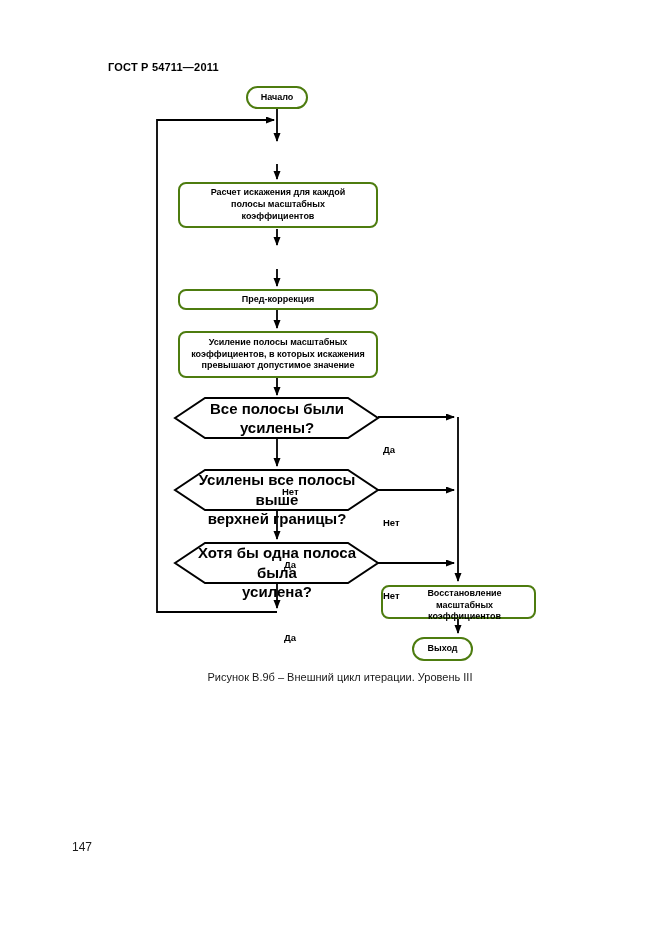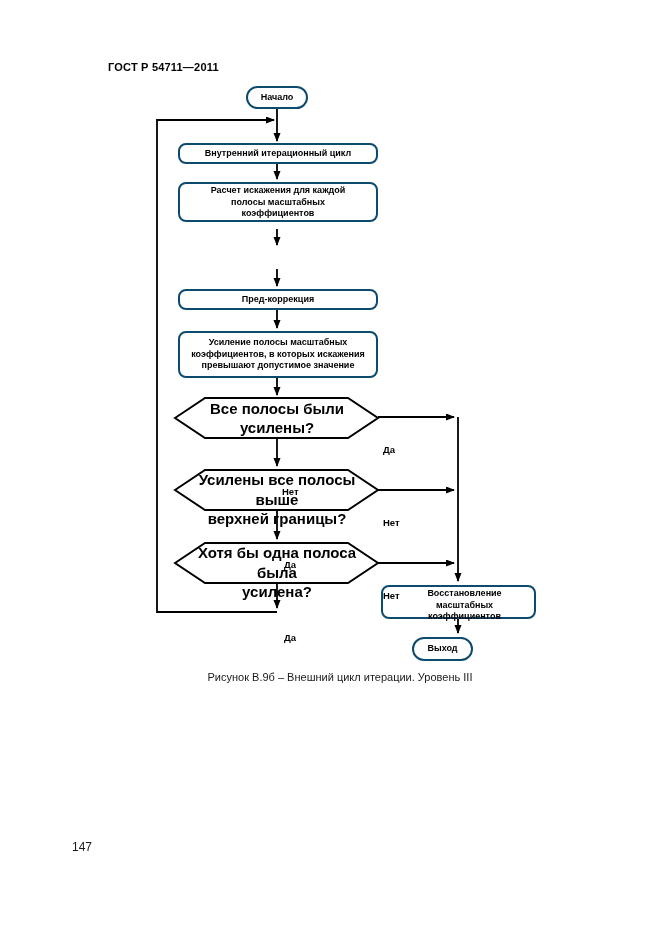--- a/index.html
+++ b/index.html
@@ -3,21 +3,21 @@
 <meta charset="utf-8">
 <style>
   html,body{margin:0;padding:0;background:#fff;}
   .page{position:relative;width:661px;height:935px;background:#ffffff;
         font-family:"Liberation Sans",sans-serif;color:#000;overflow:hidden;}
   .hdr{position:absolute;left:72px;top:61px;font-size:11px;font-weight:bold;letter-spacing:.2px;padding-left:36px;}
   .pagenum{position:absolute;left:72px;top:840px;font-size:12px;color:#1a1a1a;}
   .caption{position:absolute;left:120px;top:671px;width:440px;text-align:center;
            font-size:11px;color:#1a1a1a;}
   svg.flow{position:absolute;left:0;top:0;}
-  .node{position:absolute;box-sizing:border-box;background:#fff;border:2px solid #0c4a6e;
+  .node{position:absolute;box-sizing:border-box;background:#fff;border:2px solid #4d7c0f;
         display:grid;place-items:center;text-align:center;font-weight:bold;font-size:9px;
         line-height:1.3;white-space:pre-line;padding:1px 4px;}
   .rect{border-radius:8px;}
   .term{border-radius:12px;font-size:9px;}
   .hextext{position:absolute;display:grid;place-items:center;text-align:center;
            font-weight:bold;font-size:15px;line-height:1.3;white-space:pre-line;}
   .yn{position:absolute;font-weight:bold;font-size:9.5px;margin-top:44px;}
 </style>
 </head>
 <body>
@@ -57,22 +57,21 @@
     <g stroke="#000" stroke-width="2" fill="#fff">
       <polygon points="175,418 205,398 348,398 378,418 348,438 205,438"></polygon>
       <polygon points="175,490 205,470 348,470 378,490 348,510 205,510"></polygon>
       <polygon points="175,563 205,543 348,543 378,563 348,583 205,583"></polygon>
     </g>
   </svg>
 
   <div class="node term" style="left:246px;top:86px;width:62px;height:23px;">Начало</div>
   <div class="node term" style="left:412px;top:637px;width:61px;height:24px;">Выход</div>
 
-  <div class="node rect" style="left:178px;top:143px;width:200px;height:21px;">Внутренний итерационный цикл</div>
-  <div class="node rect" style="left:178px;top:182px;width:200px;height:40px;">Расчет искажения для каждой
+  <div class="node rect" style="left:178px;top:182px;width:200px;height:46px;">Расчет искажения для каждой
 полосы масштабных
 коэффициентов</div>
   <div class="node rect" style="left:178px;top:289px;width:200px;height:21px;">Пред-коррекция</div>
   <div class="node rect" style="left:178px;top:331px;width:200px;height:47px;">Усиление полосы масштабных
 коэффициентов, в которых искажения
 превышают допустимое значение</div>
   <div class="node rect" style="left:381px;top:585px;width:155px;height:34px;padding-left:16px;">Восстановление
 масштабных коэффициентов</div>
 
   <div class="hextext" style="left:195px;top:398px;width:164px;height:40px;">Все полосы были усилены?</div>

